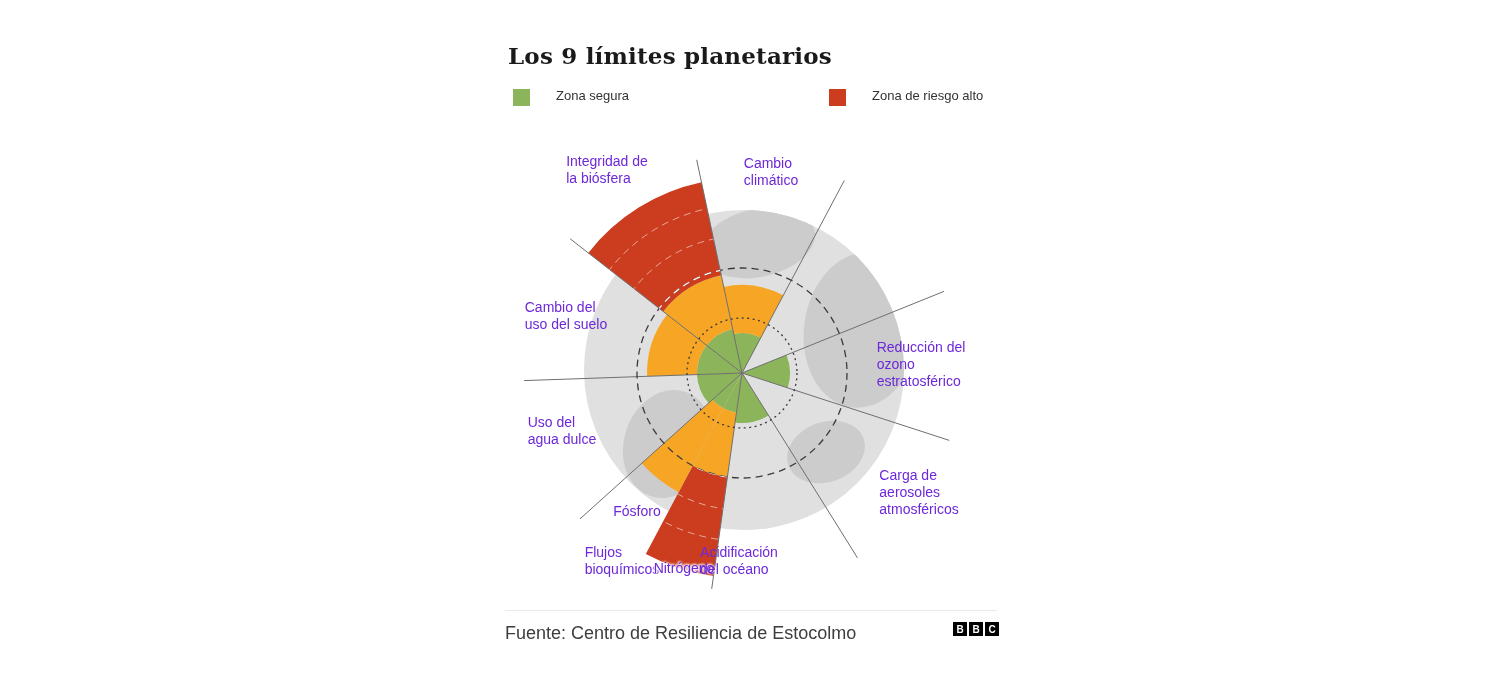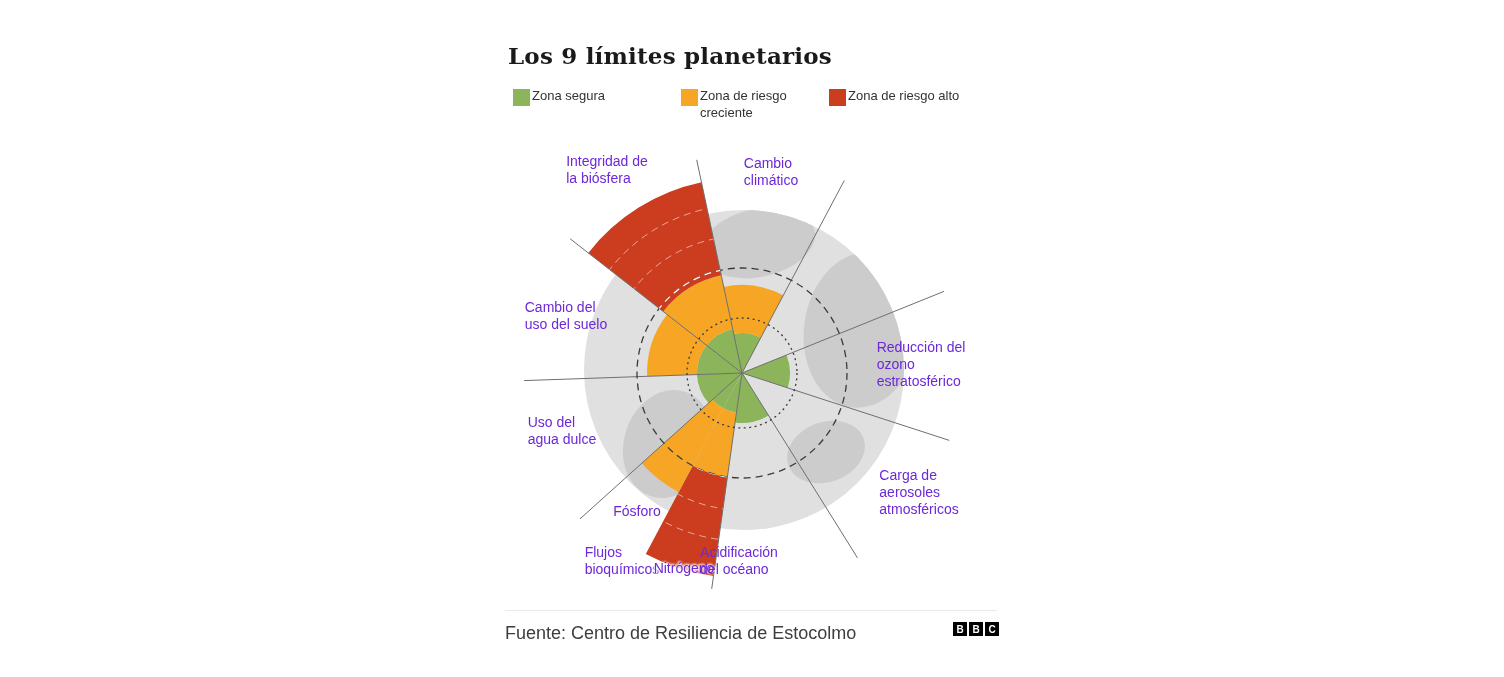--- a/index.html
+++ b/index.html
@@ -7,21 +7,21 @@
   .canvas {
     position:relative; width:1504px; height:677px; background:#ffffff;
     font-family:"Liberation Sans", sans-serif; overflow:hidden;
   }
   #chart-svg { position:absolute; left:0; top:0; }
   .title {
     position:absolute; left:508px; top:42px;
     font-family:"DejaVu Serif", serif; font-weight:bold;
     font-size:23px; color:#1a1a1a; letter-spacing:0.2px;
   }
-  .legend-item { position:absolute; top:88px; display:flex; gap:2px; align-items:flex-start; }
+  .legend-item { position:absolute; top:88px; display:flex; gap:26px; align-items:flex-start; }
   .swatch { width:17px; height:17px; flex:0 0 17px; margin-top:1px; }
   .legend-label { font-size:13px; color:#333; line-height:1.3; }
   .chart-label {
     position:absolute; transform:translate(-50%,-50%);
     text-align:left; font-size:14px; color:#6d28d9; line-height:1.2;
     white-space:pre-line;
   }
   .halo { text-shadow:0 0 3px #fff, 0 0 3px #fff, 1px 1px 2px #fff, -1px -1px 2px #fff;margin-top:19px; }
   .rule { position:absolute; left:505px; top:610px; width:492px; height:1px; background:#eaeaea; }
   .source { position:absolute; left:505px; top:623px; font-size:18px; color:#3d3d3d; }
@@ -87,24 +87,20 @@
         <circle cx="742" cy="373" r="168" stroke-width="1" stroke-dasharray="7 5" stroke-opacity="0.55"></circle>
       </g>
     </svg>
 
   <h1 class="title">Los 9 límites planetarios</h1>
 
   <div class="legend-item" style="left:513px">
     <span class="swatch" style="background: rgb(140, 180, 90);"></span>
     <span class="legend-label">Zona segura</span>
   </div>
-  <div class="legend-item" style="left:681px">
-    <span class="swatch" style="background: rgb(246, 166, 36);"></span>
-    <span class="legend-label" style="max-width:102px">Zona de riesgo creciente</span>
-  </div>
   <div class="legend-item" style="left:829px">
     <span class="swatch" style="background: rgb(204, 61, 32);"></span>
     <span class="legend-label" style="white-space:nowrap">Zona de riesgo alto</span>
   </div>
 
   <div class="chart-label" style="left:607px;top:170px">Integridad de
 la biósfera</div>
   <div class="chart-label" style="left:771px;top:172px">Cambio
 climático</div>
   <div class="chart-label" style="left:566px;top:316px">Cambio del

